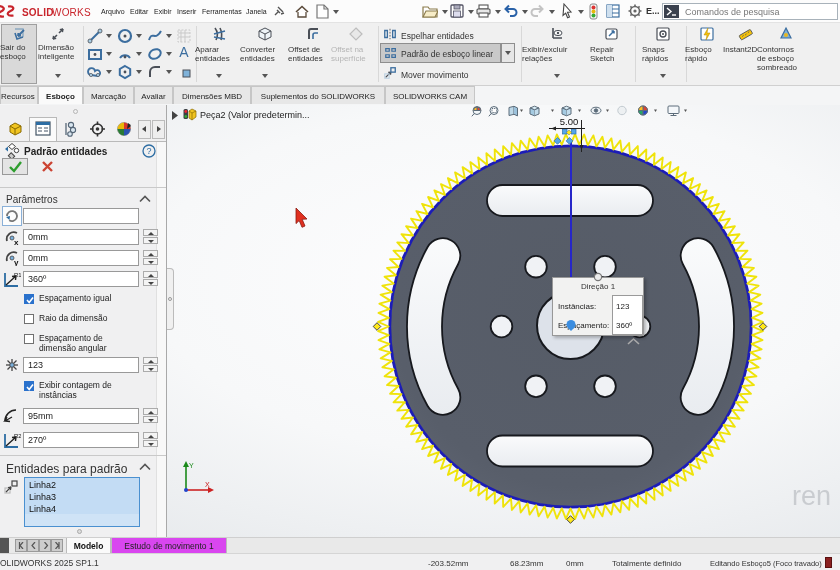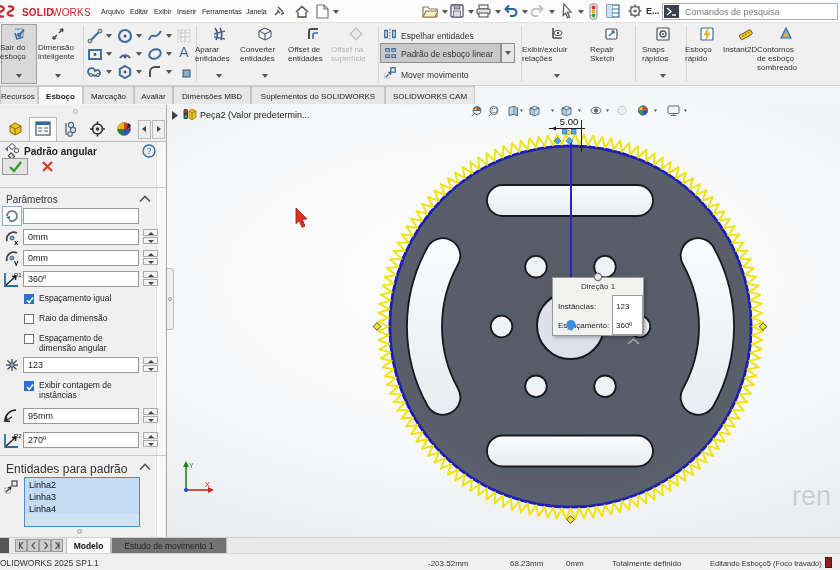--- a/index.html
+++ b/index.html
@@ -427,21 +427,21 @@
 <div class="abs" style="left:142px;top:21px;width:0;height:0;border-top:3.5px solid transparent;border-bottom:3.5px solid transparent;border-right:4px solid #444"></div>
 <div class="abs" style="left:157px;top:21px;width:0;height:0;border-top:3.5px solid transparent;border-bottom:3.5px solid transparent;border-left:4px solid #444"></div>
 <div class="abs" style="left:0;top:36px;width:166px;height:1px;background:#b9b9b9"></div>
 <div class="abs" style="left:156px;top:37px;width:10px;height:395px;background:#f8f8f8;border-left:1px solid #e0e0e0"></div>
 <svg class="abs ico" style="left:3px;top:37px" width="18" height="17">
       <path d="M9 1.5 l3.5 3 -3.5 3 -3.5 -3 z" fill="#fff" stroke="#444" stroke-width="1"></path>
       <path d="M2 7 l3 -2.5 v5 z" fill="#2d6da3"></path>
       <circle cx="13.5" cy="8.5" r="2.2" fill="#fff" stroke="#444"></circle>
       <path d="M6 12 h5 v4 h-5 z" fill="#ccc" stroke="#444" transform="rotate(45 8.5 14)"></path>
     </svg>
-<div class="abs" style="left:24px;top:41px;font-size:10px;font-weight:bold;color:#222">Padrão angular</div>
+<div class="abs" style="left:24px;top:41px;font-size:10px;font-weight:bold;color:#222">Padrão entidades</div>
 <svg class="abs" style="left:142px;top:39px" width="14" height="14">
       <circle cx="7" cy="7" r="6" fill="none" stroke="#2d6da3" stroke-width="1.3"></circle>
       <text x="7" y="10" font-size="9" text-anchor="middle" fill="#2d6da3">?</text>
     </svg>
 <div class="abs" style="left:2px;top:53px;width:26px;height:17px;background:#e4e4e4;border:1px solid #999"></div>
 <svg class="abs" style="left:8px;top:55px" width="15" height="13">
       <path d="M2 7 l4 4 7 -9" fill="none" stroke="#2e9e2e" stroke-width="2.4"></path>
     </svg>
 <svg class="abs" style="left:41px;top:55px" width="13" height="13">
       <path d="M2 2 L11 11 M11 2 L2 11" stroke="#cc4433" stroke-width="2.4"></path>
@@ -589,21 +589,21 @@
 <svg class="abs" style="left:30px;top:4px" width="8" height="7">
       <path d="M5 0 L2 3.5 L5 7" stroke="#555" stroke-width="1.2" fill="none"></path>
     </svg>
 <svg class="abs" style="left:42px;top:4px" width="8" height="7">
       <path d="M2.5 0 L5.5 3.5 L2.5 7" stroke="#555" stroke-width="1.2" fill="none"></path>
     </svg>
 <svg class="abs" style="left:53px;top:4px" width="9" height="7">
       <path d="M2.5 0 L5.5 3.5 L2.5 7 M6 0 V7" stroke="#555" stroke-width="1.2" fill="none"></path>
     </svg>
 <div class="abs" style="left:66px;top:0;width:45px;height:16px;background:#fafafa;border:1px solid #bbb;border-top:none;font-size:8.5px;font-weight:bold;color:#111;text-align:center;padding-top:3px">Modelo</div>
-<div class="abs" style="left:111px;top:0;width:116px;height:16px;background:#737373;border:1px solid #bbb;border-top:none;font-size:8.5px;color:#222;text-align:center;padding-top:3px">Estudo de movimento 1</div>
+<div class="abs" style="left:111px;top:0;width:116px;height:16px;background:#d946ef;border:1px solid #bbb;border-top:none;font-size:8.5px;color:#222;text-align:center;padding-top:3px">Estudo de movimento 1</div>
 </div>
 <div class="abs" style="left:0;top:553px;width:840px;height:17px;background:#f0f0f1;border-top:1px solid #d5d5d5">
 <div class="abs" style="left:0px;top:4px;font-size:8.5px;color:#333">OLIDWORKS 2025 SP1.1</div>
 <div class="abs" style="left:428px;top:4.5px;font-size:8px;color:#333">-203.52mm</div>
 <div class="abs" style="left:510px;top:4.5px;font-size:8px;color:#333">68.23mm</div>
 <div class="abs" style="left:566px;top:4.5px;font-size:8px;color:#333">0mm</div>
 <div class="abs" style="left:612px;top:4.5px;font-size:8px;color:#333">Totalmente definido</div>
 <div class="abs" style="left:710px;top:4.5px;font-size:7.5px;color:#333">Editando Esboço5 (Foco travado)</div>
 <div class="abs" style="left:825px;top:3px;width:7px;height:11px;background:#8a2020;border:1px solid #5a1010"></div>
 </div>

